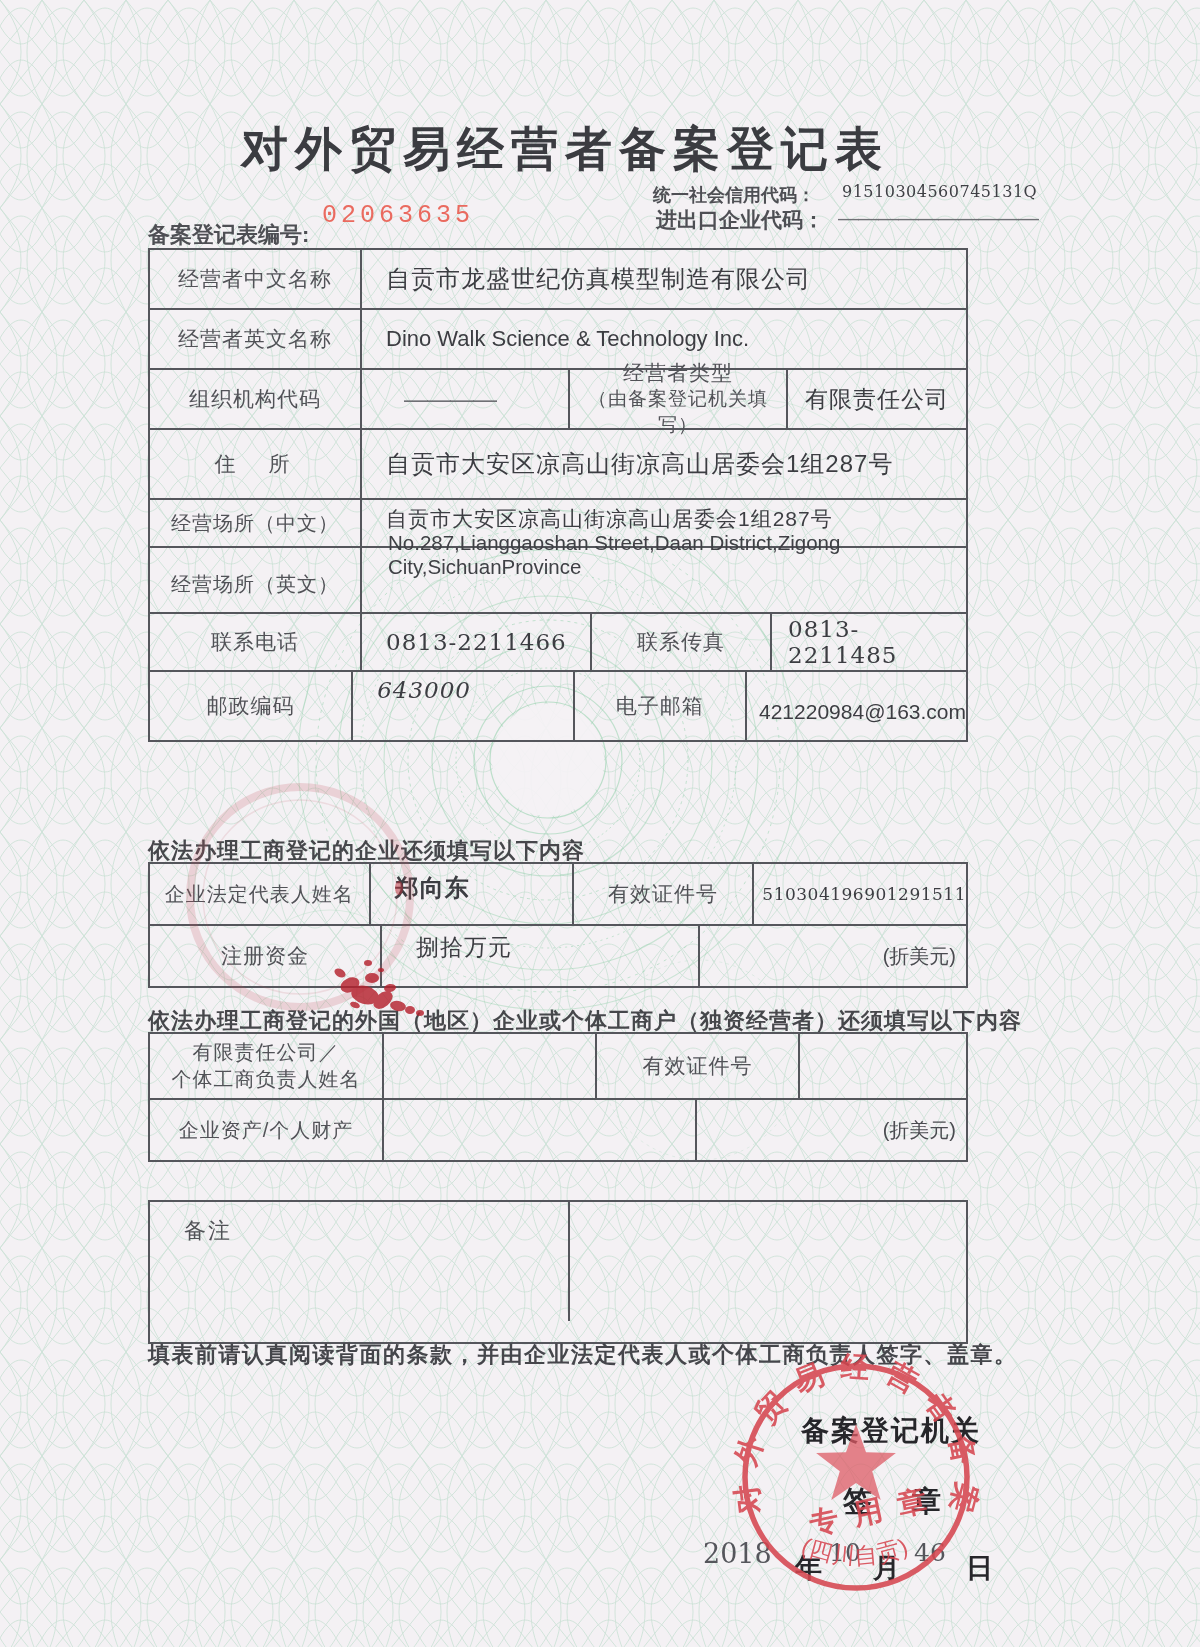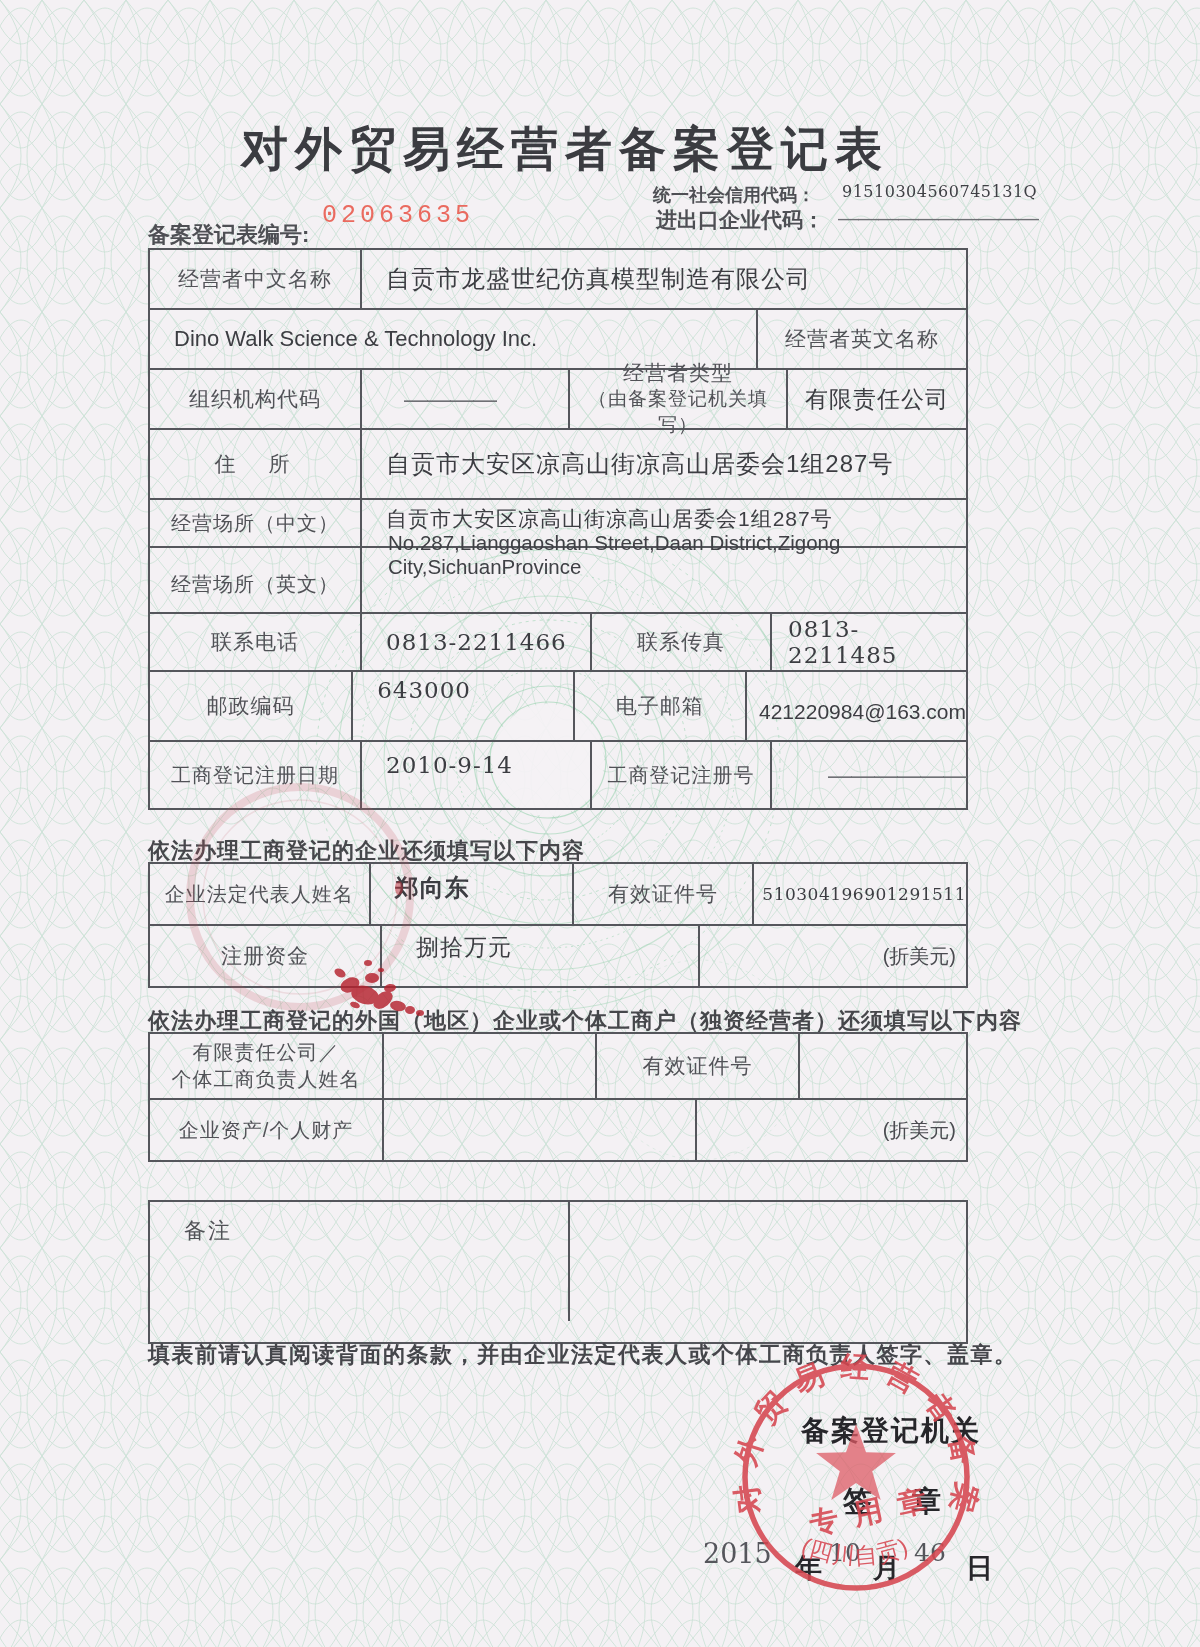--- a/index.html
+++ b/index.html
@@ -89,22 +89,22 @@
 
   <div class="abs hdr-label" style="left:656px;top:206px;font-size:21px;">进出口企业代码：</div>
   <div class="abs dashes" style="left:838px;top:206px;font-size:21px;">——————————</div>
 
   <div class="tbl" style="top:248px;">
     <div class="row" style="height:58px;">
       <div class="cell lab" style="width:210px;">经营者中文名称</div>
       <div class="cell val" style="flex:1;font-size:24px;">自贡市龙盛世纪仿真模型制造有限公司</div>
     </div>
     <div class="row" style="height:60px;">
+      <div class="cell lab" style="width:210px;">经营者英文名称</div>
       <div class="cell val" style="flex:1;font-size:22px;letter-spacing:0;">Dino Walk Science &amp; Technology Inc.</div>
-      <div class="cell lab" style="width:210px;">经营者英文名称</div>
     </div>
     <div class="row" style="height:60px;">
       <div class="cell lab" style="width:210px;">组织机构代码</div>
       <div class="cell" style="width:208px;padding-left:42px;color:#6f7075;font-size:24px;letter-spacing:-1px;">————</div>
       <div class="cell lab" style="width:218px;flex-direction:column;justify-content:center;">
         <div style="font-size:21px;">经营者类型</div>
         <div style="font-size:19px;">（由备案登记机关填写）</div>
       </div>
       <div class="cell" style="flex:1;justify-content:center;font-size:23px;letter-spacing:1px;">有限责任公司</div>
     </div>
@@ -126,29 +126,23 @@
       </div>
     </div>
     <div class="row" style="height:58px;">
       <div class="cell lab" style="width:210px;">联系电话</div>
       <div class="cell val serif" style="width:230px;font-size:23px;">0813-2211466</div>
       <div class="cell lab" style="width:180px;">联系传真</div>
       <div class="cell val serif" style="flex:1;font-size:23px;padding-left:16px;">0813-2211485</div>
     </div>
     <div class="row" style="height:70px;">
       <div class="cell lab" style="width:210px;">邮政编码</div>
-      <div class="cell val serif top-align" style="width:230px;font-size:23px;">643000</div>
+      <div class="cell val serif top-align" style="width:230px;font-size:23px;font-style:italic;">643000</div>
       <div class="cell lab" style="width:180px;">电子邮箱</div>
       <div class="cell val top-align" style="flex:1;font-size:21px;letter-spacing:0;padding-left:12px;padding-top:28px;">421220984@163.com</div>
-    </div>
-    <div class="row" style="height:68px;">
-      <div class="cell lab" style="width:210px;font-size:20px;">工商登记注册日期</div>
-      <div class="cell val serif top-align" style="width:230px;font-size:23px;padding-top:10px;">2010-9-14</div>
-      <div class="cell lab" style="width:180px;font-size:20px;">工商登记注册号</div>
-      <div class="cell dashes" style="flex:1;padding-left:56px;font-size:24px;">——————</div>
     </div>
   </div>
 
   <div class="abs sec-head" style="left:148px;top:836px;">依法办理工商登记的企业还须填写以下内容</div>
 
   <div class="tbl" style="top:862px;">
     <div class="row" style="height:60px;">
       <div class="cell lab" style="width:230px;font-size:20px;">企业法定代表人姓名</div>
       <div class="cell val top-align" style="width:212px;font-size:24px;padding-top:8px;padding-left:24px;font-weight:bold;">郑向东</div>
       <div class="cell lab" style="width:190px;">有效证件号</div>
@@ -185,21 +179,21 @@
       <div class="cell" style="width:418px;align-items:flex-start;padding:14px 0 0 34px;color:#515257;font-size:22px;letter-spacing:2px;">备注</div>
       <div class="cell" style="flex:1;"></div>
     </div>
   </div>
 
   <div class="abs foot-note" style="left:148px;top:1340px;">填表前请认真阅读背面的条款，并由企业法定代表人或个体工商负责人签字、盖章。</div>
 
   <div class="abs blacktxt" style="left:801px;top:1412px;font-size:28px;letter-spacing:2px;">备案登记机关</div>
   <div class="abs blacktxt" style="left:843px;top:1482px;font-size:29px;letter-spacing:40px;">签章</div>
 
-  <div class="abs datenum" style="left:703px;top:1538px;">2015</div>
+  <div class="abs datenum" style="left:703px;top:1538px;">2018</div>
   <div class="abs blacktxt" style="left:795px;top:1550px;font-size:27px;">年</div>
   <div class="abs datenum" style="left:829px;top:1538px;font-size:25px;">10</div>
   <div class="abs blacktxt" style="left:873px;top:1550px;font-size:27px;">月</div>
   <div class="abs datenum" style="left:914px;top:1538px;font-size:25px;">46</div>
   <div class="abs blacktxt" style="left:966px;top:1550px;font-size:27px;">日</div>
 
   <svg class="overlay-svg" viewBox="0 0 1200 1647" xmlns="http://www.w3.org/2000/svg">
 
     <g>
       <circle cx="300" cy="897" r="110" fill="none" stroke="#c25560" stroke-width="8" opacity="0.20"></circle>

